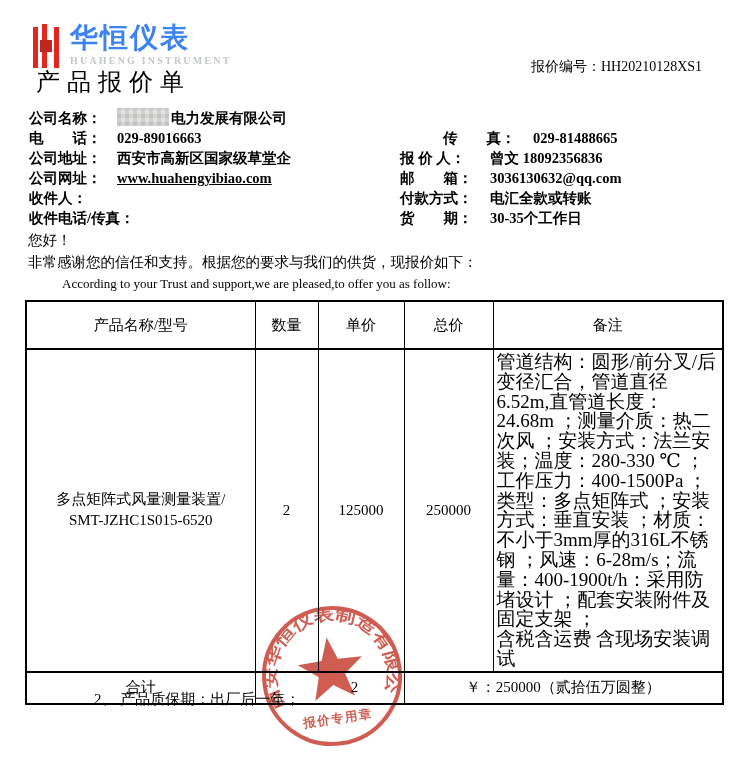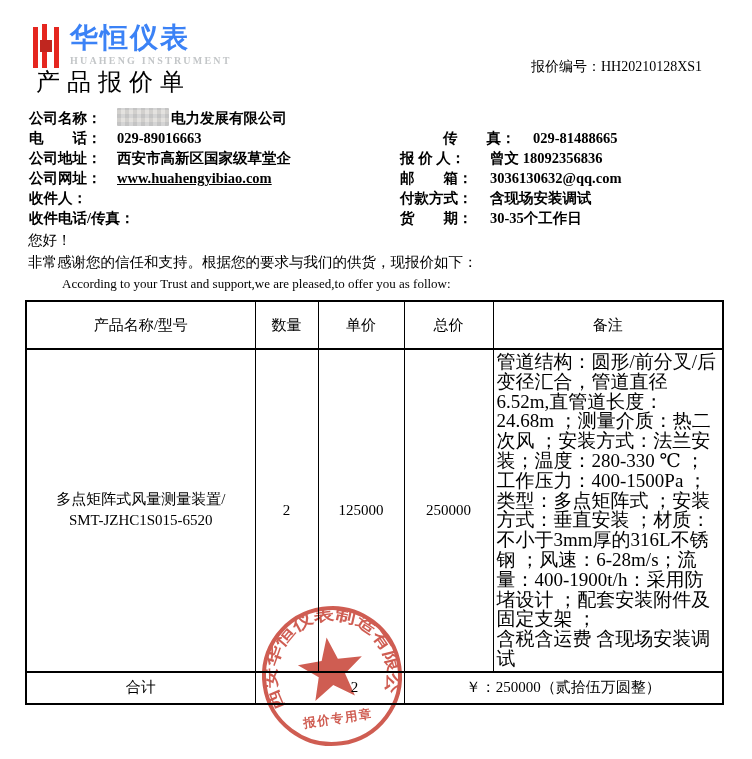--- a/index.html
+++ b/index.html
@@ -101,21 +101,21 @@
     <div class="irow rcol" style="left:408px;top:20px;margin-left:35px;">
       <span class="lbl">传　　真：</span><span>029-81488665</span>
     </div>
     <div class="irow rcol" style="left:400px;top:40px;">
       <span class="lbl">报 价 人：</span><span>曾文 18092356836</span>
     </div>
     <div class="irow rcol" style="left:400px;top:60px;">
       <span class="lbl">邮　　箱：</span><span>3036130632@qq.com</span>
     </div>
     <div class="irow rcol" style="left:400px;top:80px;">
-      <span class="lbl">付款方式：</span><span>含现场安装调试</span>
+      <span class="lbl">付款方式：</span><span>电汇全款或转账</span>
     </div>
     <div class="irow rcol" style="left:400px;top:100px;">
       <span class="lbl">货　　期：</span><span>30-35个工作日</span>
     </div>
   </div>
 
   <div class="greet">
     <div>您好！</div>
     <div>非常感谢您的信任和支持。根据您的要求与我们的供货，现报价如下：</div>
     <div class="en">According to your Trust and support,we are pleased,to offer you as follow:</div>
@@ -150,20 +150,21 @@
     </tr>
     <tr class="total">
       <td>合计</td>
       <td colspan="2" class="tqty">2</td>
       <td colspan="2">￥：250000（贰拾伍万圆整）</td>
     </tr>
   </tbody>
     </table>
 
   <div class="foot">
+    <div class="f3">2、 产品质保期：出厂后一年；</div>
   </div>
 
   <svg class="stamp" viewBox="0 0 150 150">
     <defs>
       <path id="arcpath" d="M 24.3,98.7 A 56,56 0 1 1 125.7,98.7" fill="none"></path>
     </defs>
     <circle cx="75" cy="75" r="68" fill="none" stroke="#c5392c" stroke-width="4"></circle>
     <polygon fill="#c5392c" points="75,36 66.8,58.7 42.7,59.5 61.7,74.3 55,97.5 75,84 95,97.5 88.3,74.3 107.3,59.5 83.2,58.7"></polygon>
     <text font-size="15.5" fill="#c5392c" font-weight="bold">
       <textPath href="#arcpath" startOffset="0" textLength="245" lengthAdjust="spacingAndGlyphs">西安华恒仪表制造有限公司</textPath>

